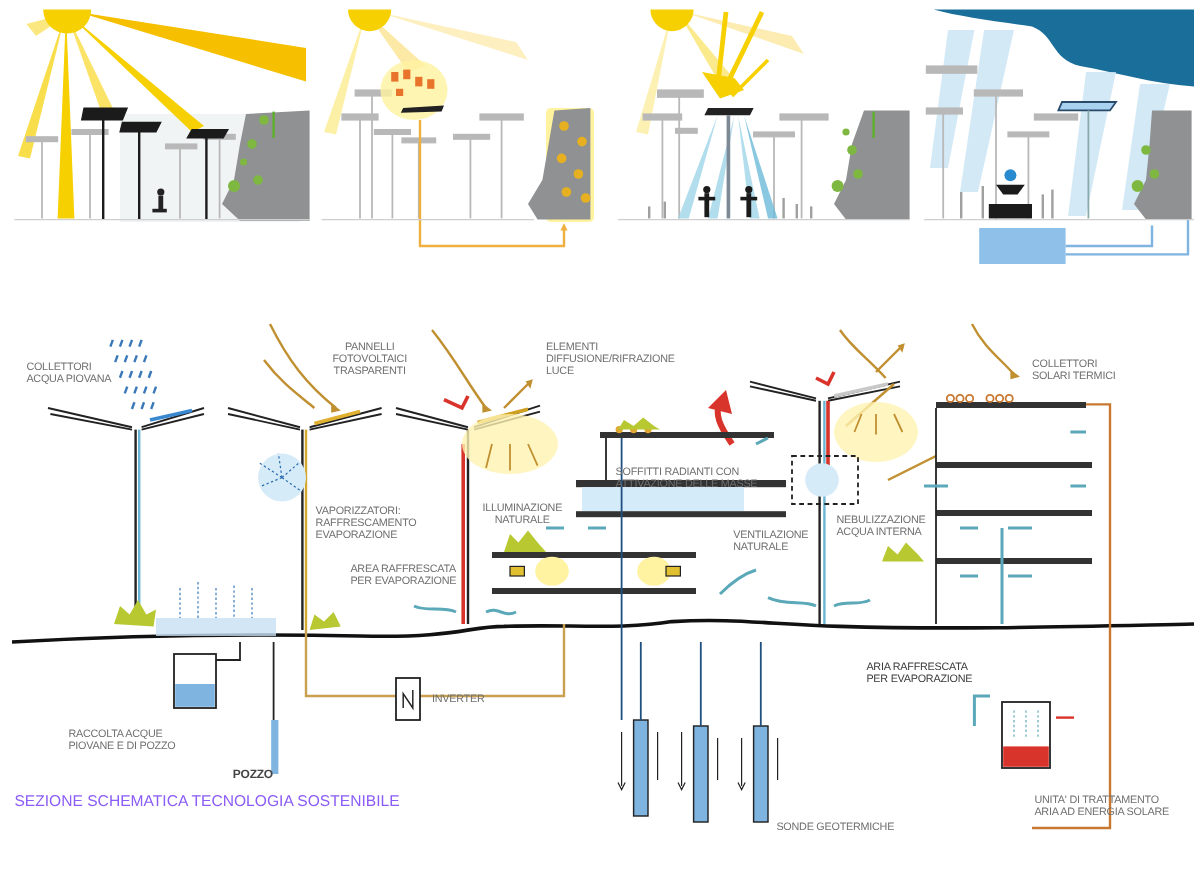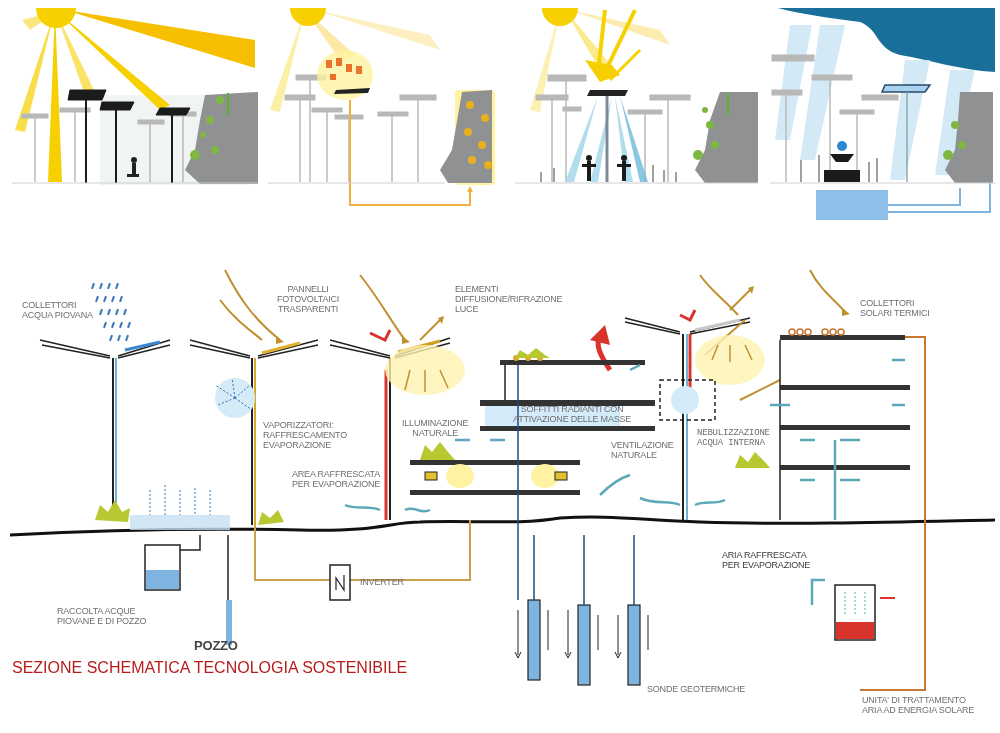--- a/index.html
+++ b/index.html
@@ -1,21 +1,21 @@
 <!DOCTYPE html>
 <html><head>
 <meta charset="utf-8">
 <style>
   html,body{margin:0;padding:0;background:#ffffff;}
   body{width:1000px;height:733px;position:relative;overflow:hidden;font-family:"Liberation Sans",sans-serif;}
   svg{position:absolute;left:0;top:0;}
   .lbl{position:absolute;font-family:"Liberation Sans",sans-serif;font-size:9px;line-height:10px;color:#6f6f6f;letter-spacing:-0.2px;text-transform:uppercase;white-space:pre;}
   .lbl.dark{color:#3a3a3a;margin-top:48px;}
-  .lbl.title{font-size:16px;line-height:14px;color:#b91c1c;letter-spacing:0;}
-  .lbl.small{font-size:13px;line-height:9px;color:#444;font-weight:bold;}
+  .lbl.title{font-size:13px;line-height:14px;color:#8b5cf6;letter-spacing:0;}
+  .lbl.small{font-size:10px;line-height:9px;color:#444;font-weight:bold;}
 </style>
 </head>
 <body>
 
 <svg width="1000" height="733" viewBox="0 0 1000 733">
 
   <g>
     <rect x="100" y="95" width="150" height="90" fill="#e8ecef" opacity="0.6"></rect>
     <polygon points="55,10 15,130 25,132" fill="#f6d000" opacity="0.7"></polygon>
     <polygon points="55,10 48,182 62,182" fill="#f6d000"></polygon>
@@ -436,28 +436,28 @@
 LUCE</div>
 <div class="lbl" style="left:860px;top:298px;">COLLETTORI
 SOLARI TERMICI</div>
 <div class="lbl" style="left:263px;top:420px;">VAPORIZZATORI:
 RAFFRESCAMENTO
 EVAPORAZIONE</div>
 <div class="lbl" style="left:292px;top:469px;">AREA RAFFRESCATA
 PER EVAPORAZIONE</div>
 <div class="lbl" style="left:402px;top:418px;text-align:center;">ILLUMINAZIONE
 NATURALE</div>
-<div class="lbl" style="left:513px;top:404px;text-align:center;">SOFFITTI RADIANTI CON
+<div class="lbl" style="left:513px;top:388px;">SOFFITTI RADIANTI CON
 ATTIVAZIONE DELLE MASSE</div>
 <div class="lbl" style="left:590px;top:440px;margin-left:21px;">VENTILAZIONE
 NATURALE</div>
-<div class="lbl" style="left:697px;top:428px;font-family:Liberation Mono, monospace;">NEBULIZZAZIONE
+<div class="lbl" style="left:697px;top:428px;">NEBULIZZAZIONE
 ACQUA INTERNA</div>
 <div class="lbl dark" style="left:722px;top:502px;">ARIA RAFFRESCATA
 PER EVAPORAZIONE</div>
 <div class="lbl" style="left:57px;top:606px;">RACCOLTA ACQUE
 PIOVANE E DI POZZO</div>
 <div class="lbl small" style="left:194px;top:641px;">POZZO</div>
 <div class="lbl" style="left:360px;top:577px;">INVERTER</div>
 <div class="lbl" style="left:647px;top:684px;">SONDE GEOTERMICHE</div>
-<div class="lbl" style="left:862px;top:661px;margin-top:34px;">UNITA' DI TRATTAMENTO
+<div class="lbl" style="left:862px;top:661px;">UNITA' DI TRATTAMENTO
 ARIA AD ENERGIA SOLARE</div>
 <div class="lbl title" style="left:12px;top:661px;">SEZIONE SCHEMATICA TECNOLOGIA SOSTENIBILE</div>
 
 </body></html>

